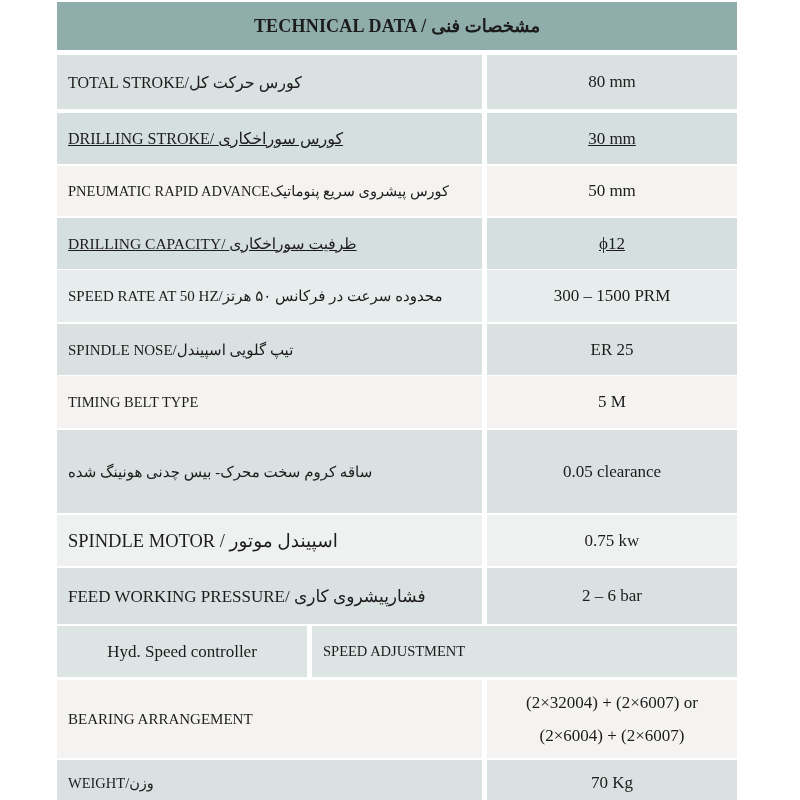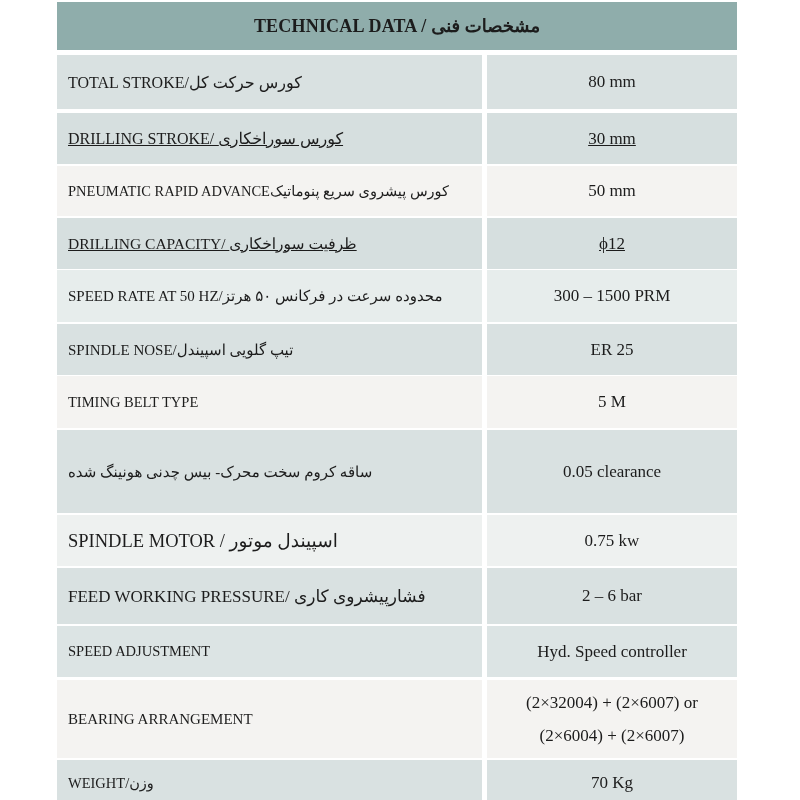--- a/index.html
+++ b/index.html
@@ -164,25 +164,25 @@
   <div class="row mt2">
     <div class="cell label bg-a h56 fs17">
       <span>FEED WORKING PRESSURE/ فشارپیشروی کاری</span>
     </div>
     <div class="cell value bg-a h56">
       <span>2 – 6 bar</span>
     </div>
   </div>
 
   <div class="row mt2">
+    <div class="cell value bg-c h51">
+      <span>Hyd. Speed controller</span>
+    </div>
     <div class="cell label bg-c h51 fs14-5">
       <span>SPEED ADJUSTMENT</span>
-    </div>
-    <div class="cell value bg-c h51">
-      <span>Hyd. Speed controller</span>
     </div>
   </div>
 
   <div class="row mt3">
     <div class="cell label bg-light h78 fs15">
       <span>BEARING ARRANGEMENT</span>
     </div>
     <div class="cell value bg-light h78 two-line-val fs16-5">
       <span>(2×32004) + (2×6007) or</span>
       <span>(2×6004) + (2×6007)</span>

